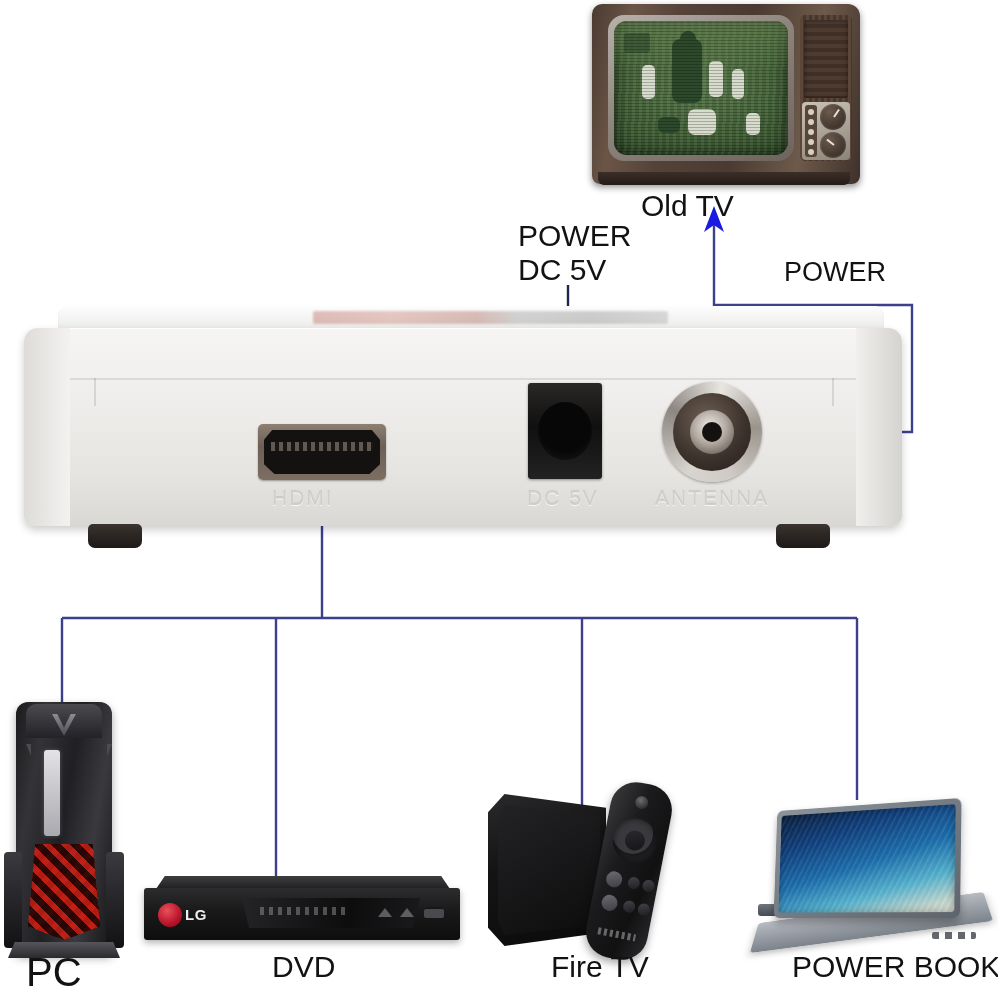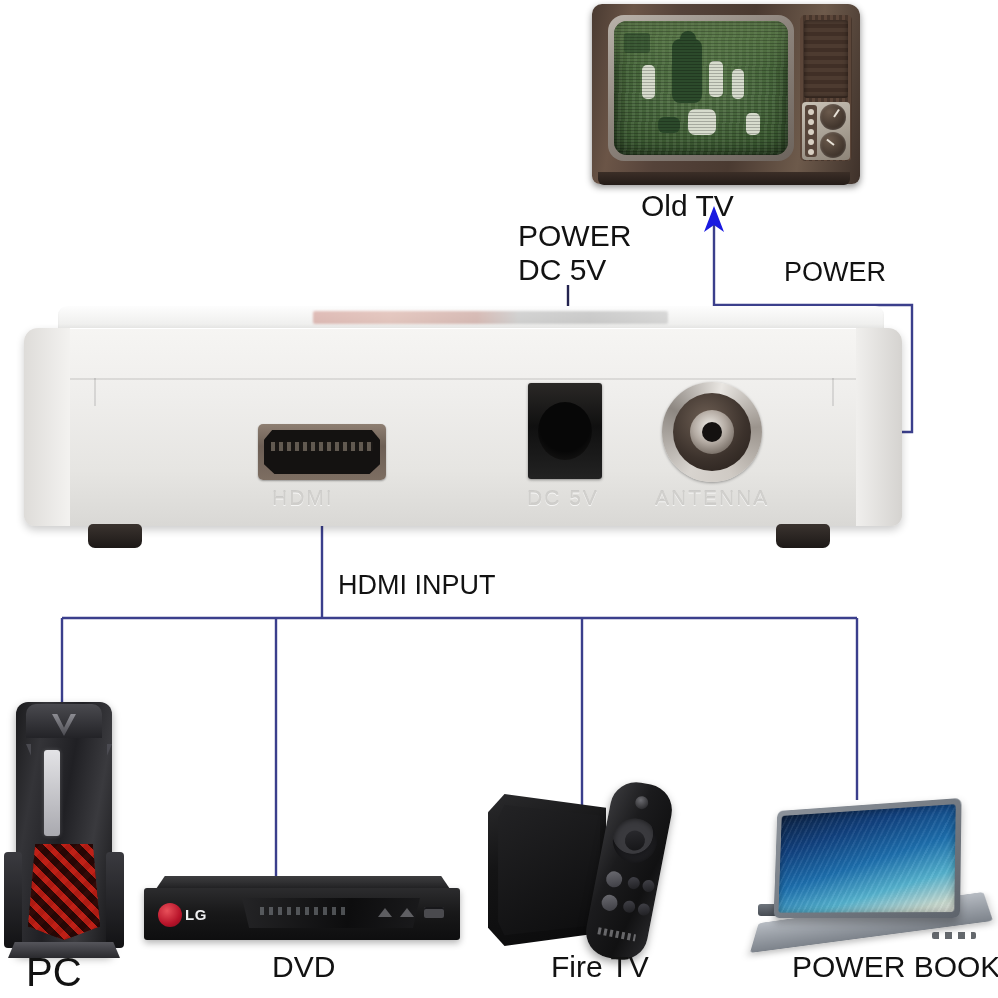--- a/index.html
+++ b/index.html
@@ -376,21 +376,20 @@
     </div>
   </div>
 
   <div class="lbl" style="left:518px;top:219px;font-size:30px;font-weight:normal;">POWER
 DC 5V</div>
 
   <div class="lbl" style="left:784px;top:257px;font-size:27px;">POWER</div>
 
   <div class="lbl" style="left:641px;top:189px;font-size:30px;">Old TV</div>
 
-  <div class="lbl" style="left:338px;top:570px;font-size:27px;">HDMI INPUT</div>
 
   <div class="lbl" style="left:26px;top:950px;font-size:40px;">PC</div>
 
   <div class="lbl" style="left:272px;top:950px;font-size:30px;">DVD</div>
 
   <div class="lbl" style="left:551px;top:950px;font-size:30px;">Fire TV</div>
 
   <div class="lbl" style="left:792px;top:950px;font-size:30px;">POWER BOOK</div>
 
 </div>

